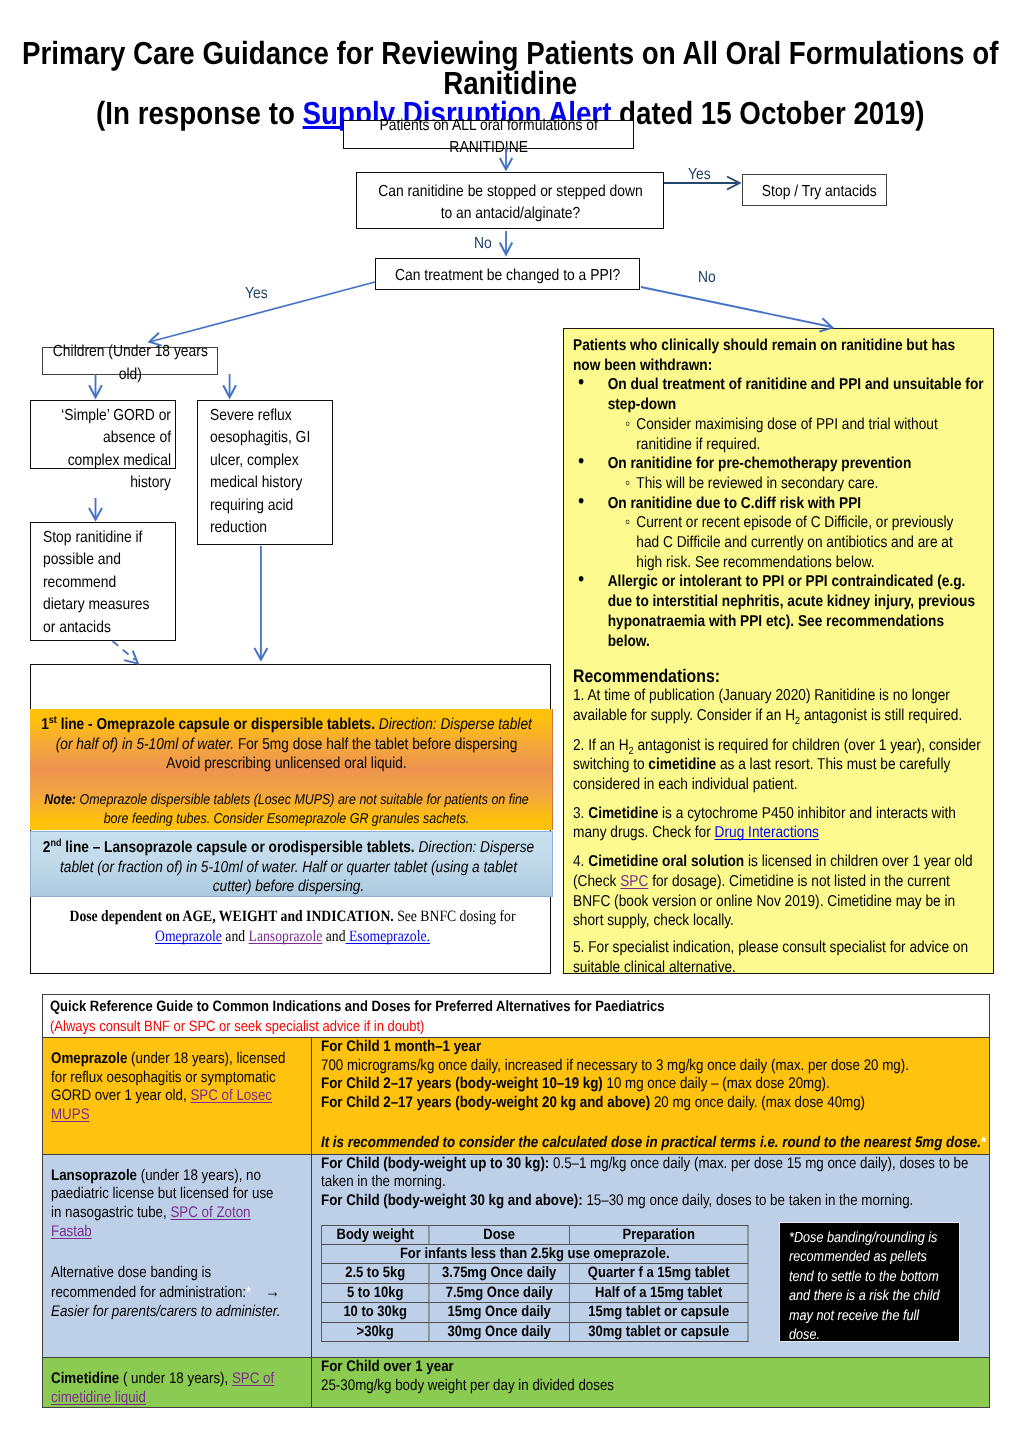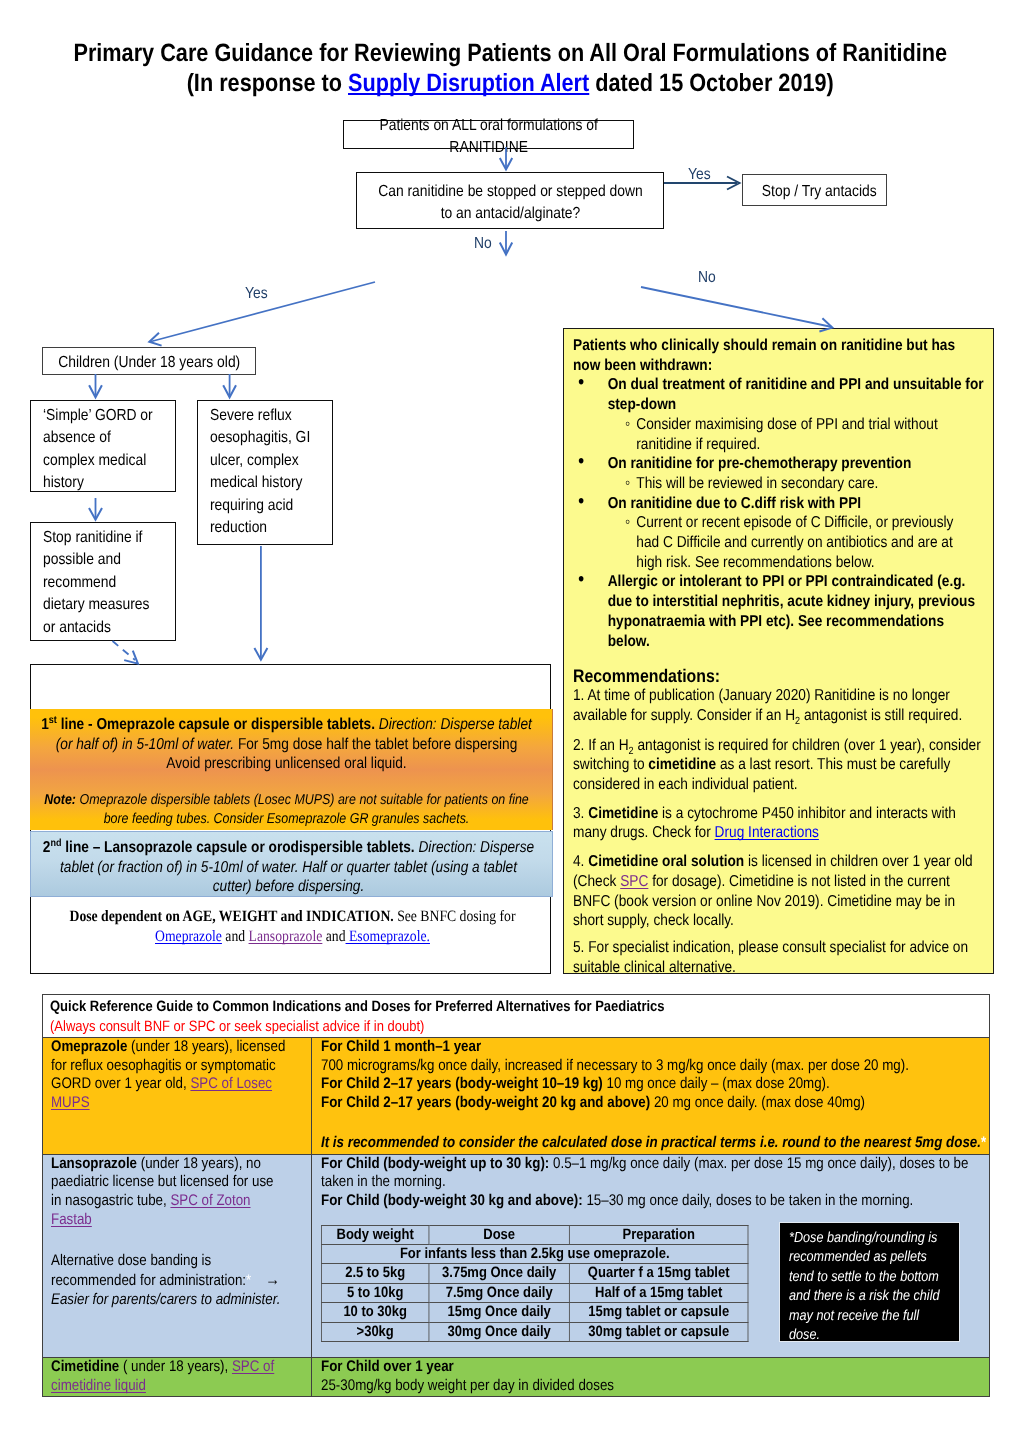--- a/index.html
+++ b/index.html
@@ -8,21 +8,21 @@
        font-family:"Liberation Sans",sans-serif;color:#000000;
        -webkit-font-smoothing:antialiased;text-rendering:geometricPrecision;}
   #doc{position:relative;width:1020px;height:1442px;background:#fff;overflow:hidden;}
   
   .sx{display:block;width:115.34%;transform:scaleX(0.867) translateZ(0);transform-origin:left top;}
   .sxc{display:block;width:115.34%;margin-left:-7.67%;transform:scaleX(0.867) translateZ(0);transform-origin:center top;}
   .sxi{display:inline-block;transform:scaleX(0.867) translateZ(0);transform-origin:left center;}
 
   
   #title{position:absolute;left:0;top:38px;width:1020px;text-align:center;
-         font-size:25px;font-weight:bold;line-height:30px;}
+         font-size:32px;font-weight:bold;line-height:30px;}
   #title .l2{display:block;}
   a.lnk{color:#0000F5;text-decoration:underline;}
   a.lnkp{color:#7B2D8E;text-decoration:underline;}
   a{text-underline-offset:1.5px;text-decoration-skip-ink:none;}
 
   
   .fbox{position:absolute;border:1.5px solid #0d0d0d;background:#fff;
         font-size:16px;line-height:22.4px;box-sizing:border-box;}
   .fbox.ctr{display:flex;align-items:center;justify-content:center;text-align:center;}
   .fbox.ctr .sxc{text-align:center;flex:0 0 115.34%;width:115.34%;margin:5px 0 0 0;transform:scaleX(0.867) translateZ(0);transform-origin:center center;}
@@ -62,21 +62,21 @@
   li.b2::before{content:"\25E6";position:absolute;left:20px;top:-1px;font-size:17px;}
   .rec{margin-top:10px;}
 
   
   #qtable{position:absolute;left:42px;top:994px;width:948px;
           border:1.5px solid #404040;box-sizing:border-box;}
   #qtable .thead{background:#fff;padding:2px 0 1px 7px;font-size:15.0px;line-height:19.5px;}
   #qtable .thead .t1{font-weight:bold;}
   #qtable .thead .t2{color:#FF0000;}
   .qrow{display:flex;border-top:1.3px solid #404040;box-sizing:border-box;}
-  .qL{width:269px;box-sizing:border-box;border-right:1.3px solid #404040;padding:0px 25px 0px 8px;
+  .qL{width:269px;box-sizing:border-box;border-right:1.3px solid #404040;padding:12px 25px 0px 8px;
       font-size:15.4px;line-height:18.7px;}
   .qR{flex:1;box-sizing:border-box;padding:0px 2px 1px 9px;font-size:15.4px;line-height:18.7px;}
   .gold-row{background:#FFC20E;}
   .blue-row{background:#BDD0E8;}
   .green-row{background:#8CCB52;}
 
   
   table.dose{border-collapse:collapse;font-size:15.0px;margin-top:14px;}
   table.dose td{border:1px solid #4f4f4f;padding:0 4px;text-align:center;font-weight:bold;line-height:18.4px;height:18.4px;}
   #blacknote{position:absolute;left:779px;top:1222px;width:181px;height:120px;
@@ -106,27 +106,31 @@
       <span class="sxc">
   <span>Can ranitidine be stopped or stepped down</span><br>
   <span>to an antacid/alginate?</span></span>
     </div>
 
 <div class="fbox ctr" id="b-stop" style="left:742px;top:174px;width:145px;height:32px;border-color:#3f3f3f;padding-left:9px;">
       <span class="sxc">
   <span>Stop / Try antacids</span></span>
     </div>
 
-
-<div class="fbox ctr" id="b-child" style="left:42px;top:347px;width:214px;height:28px;border-color:#3f3f3f;">
+<div class="fbox ctr" id="b-q2" style="left:375px;top:258px;width:265px;height:32px;">
+      <span class="sxc">
+  <span>Can treatment be changed to a PPI?</span></span>
+    </div>
+
+<div class="fbox ctr" id="b-child" style="left:42px;top:347px;width:176px;height:28px;border-color:#3f3f3f;">
       <span class="sxc">
   <span>Children (Under 18 years old)</span></span>
     </div>
 
-<div class="fbox lft" id="b-simple" style="left:30px;top:400px;width:146px;height:92px;">
+<div class="fbox lft" id="b-simple" style="left:30px;top:400px;width:146px;height:69px;text-align:right;">
       <span class="sx">
   <span style="display:block">‘Simple’ GORD or</span>
   <span style="display:block">absence of</span>
   <span style="display:block">complex medical</span>
   <span style="display:block">history</span>
       </span>
     </div>
 
 <div class="fbox lft" id="b-stopran" style="left:30px;top:522px;width:146px;height:119px;">
       <span class="sx">

